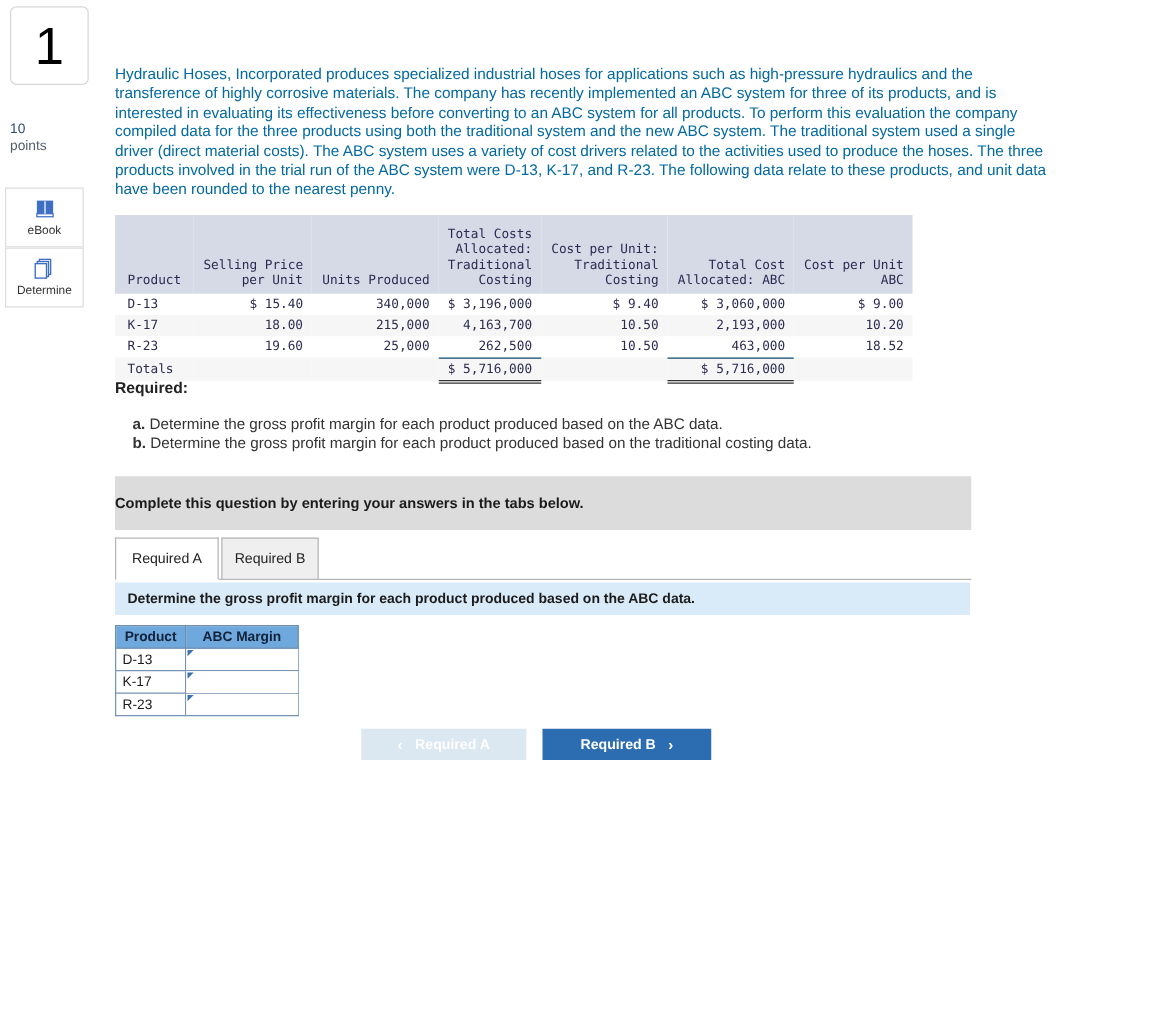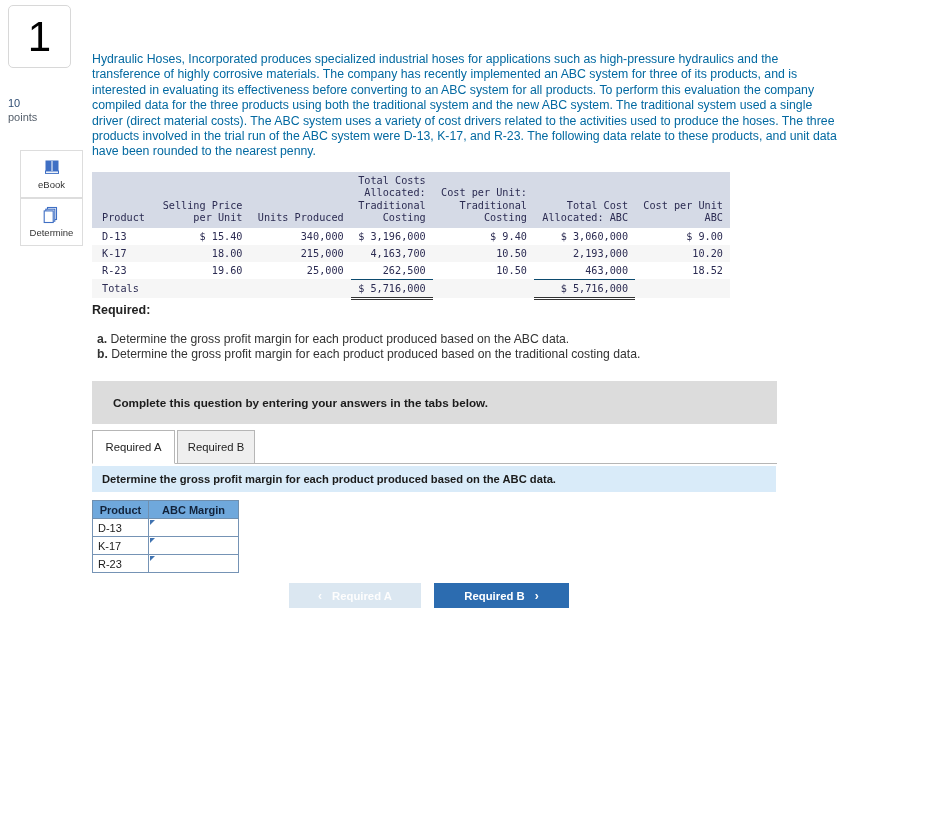--- a/index.html
+++ b/index.html
@@ -28,21 +28,21 @@
     font-size: 42px; line-height: 42px; font-weight: 400; color: #000;
   }
   .points-wrap {
     position: absolute; left: 8px; top: 96px;
     font-size: 11px; color: #3d5a80; line-height: 14px;
   }
   .points-wrap .pv { color: #2f4d73; }
   .points-wrap .pl { color: #555f6b; }
 
   .rail-btn {
-    position: absolute; left: 20px;
+    position: absolute; left: 4px;
     width: 63px; height: 48px;
     border: 1px solid #dddddd;
     background: #fff;
     display: flex; flex-direction: column;
     align-items: center; justify-content: center;
     gap: 3px; cursor: pointer;
   }
   #rail-ebook { top: 150px; }
   #rail-refs  { top: 198px; }
   .rail-btn .lbl { font-size: 9.5px; color: #333; }
@@ -71,21 +71,21 @@
     border-collapse: collapse;
     font-family: "DejaVu Sans Mono", "Liberation Mono", monospace;
     font-size: 10.2px;
     color: #2b2b52;
     width: 638px;
   }
   table.mono thead th {
     background: #d5dae6;
     font-weight: normal;
     vertical-align: bottom;
-    padding: 3px 7px 3px 4px;
+    padding: 10px 7px 3px 4px;
     white-space: pre-line;
     text-align: right;
     line-height: 12.4px;
   }
   table.mono thead th.lft { text-align: left; padding-left: 10px; }
   table.mono tbody td {
     padding: 2px 7px 2px 4px;
     text-align: right;
     white-space: pre;
     line-height: 13px;
@@ -95,36 +95,35 @@
   tr.tot td { background: #f6f6f6; padding-top: 4px; padding-bottom: 5px;}
   td.ul  { border-top: 1px solid #0c4a6e; }
   td.dbl { border-bottom: 3px double #333; }
 
   
   #req-head {
     position: absolute; left: 0; top: 303px;
     font-size: 12.5px; font-weight: bold; color: #222;
   }
   #req-a, #req-b {
-    position: absolute; left: 5px;
+    position: absolute; left: 14px;
     font-size: 12.2px; color: #333; line-height: 16px;
   }
   #req-a { top: 331px; }
   #req-b { top: 346px; }
   .bullet-lbl { font-weight: bold; }
 
   
   #gray-banner {
     position: absolute; left: 0; top: 381px;
     width: 685px; height: 43px;
     background: #dcdcdc;
     display: flex; align-items: center;
   }
   #gray-banner .txt {
-    margin-left: 21px;
     font-size: 11.7px; font-weight: bold; color: #1b1b1b; text-align: right;
   }
 
   
   #tabs {
     position: absolute; left: 0; top: 430px;
     width: 685px; height: 34px;
   }
   .tab {
     position: absolute; top: 0;

